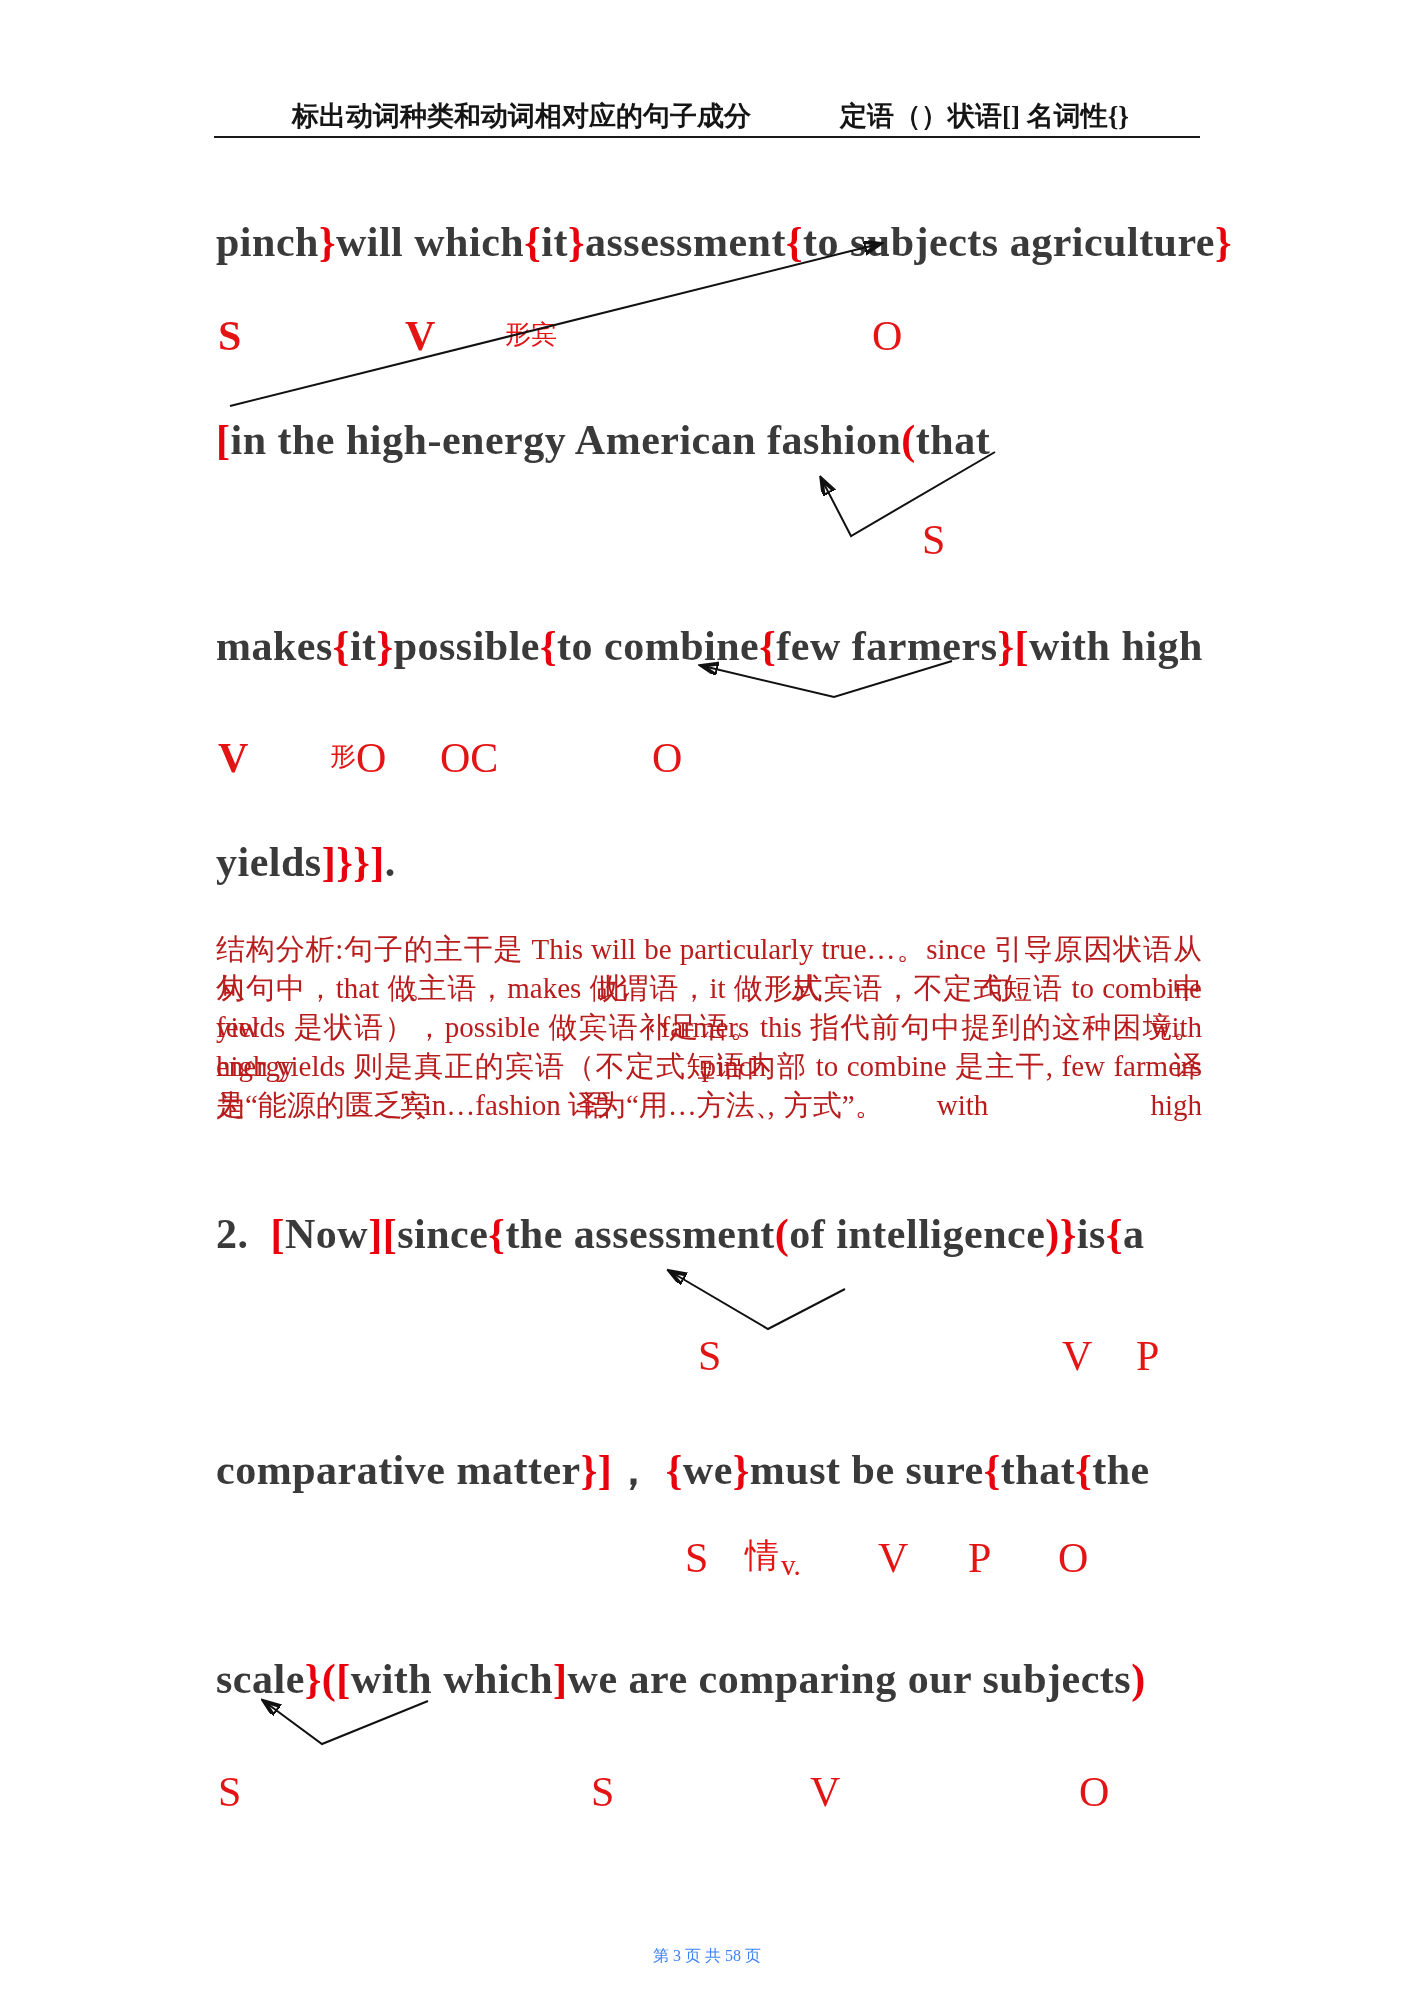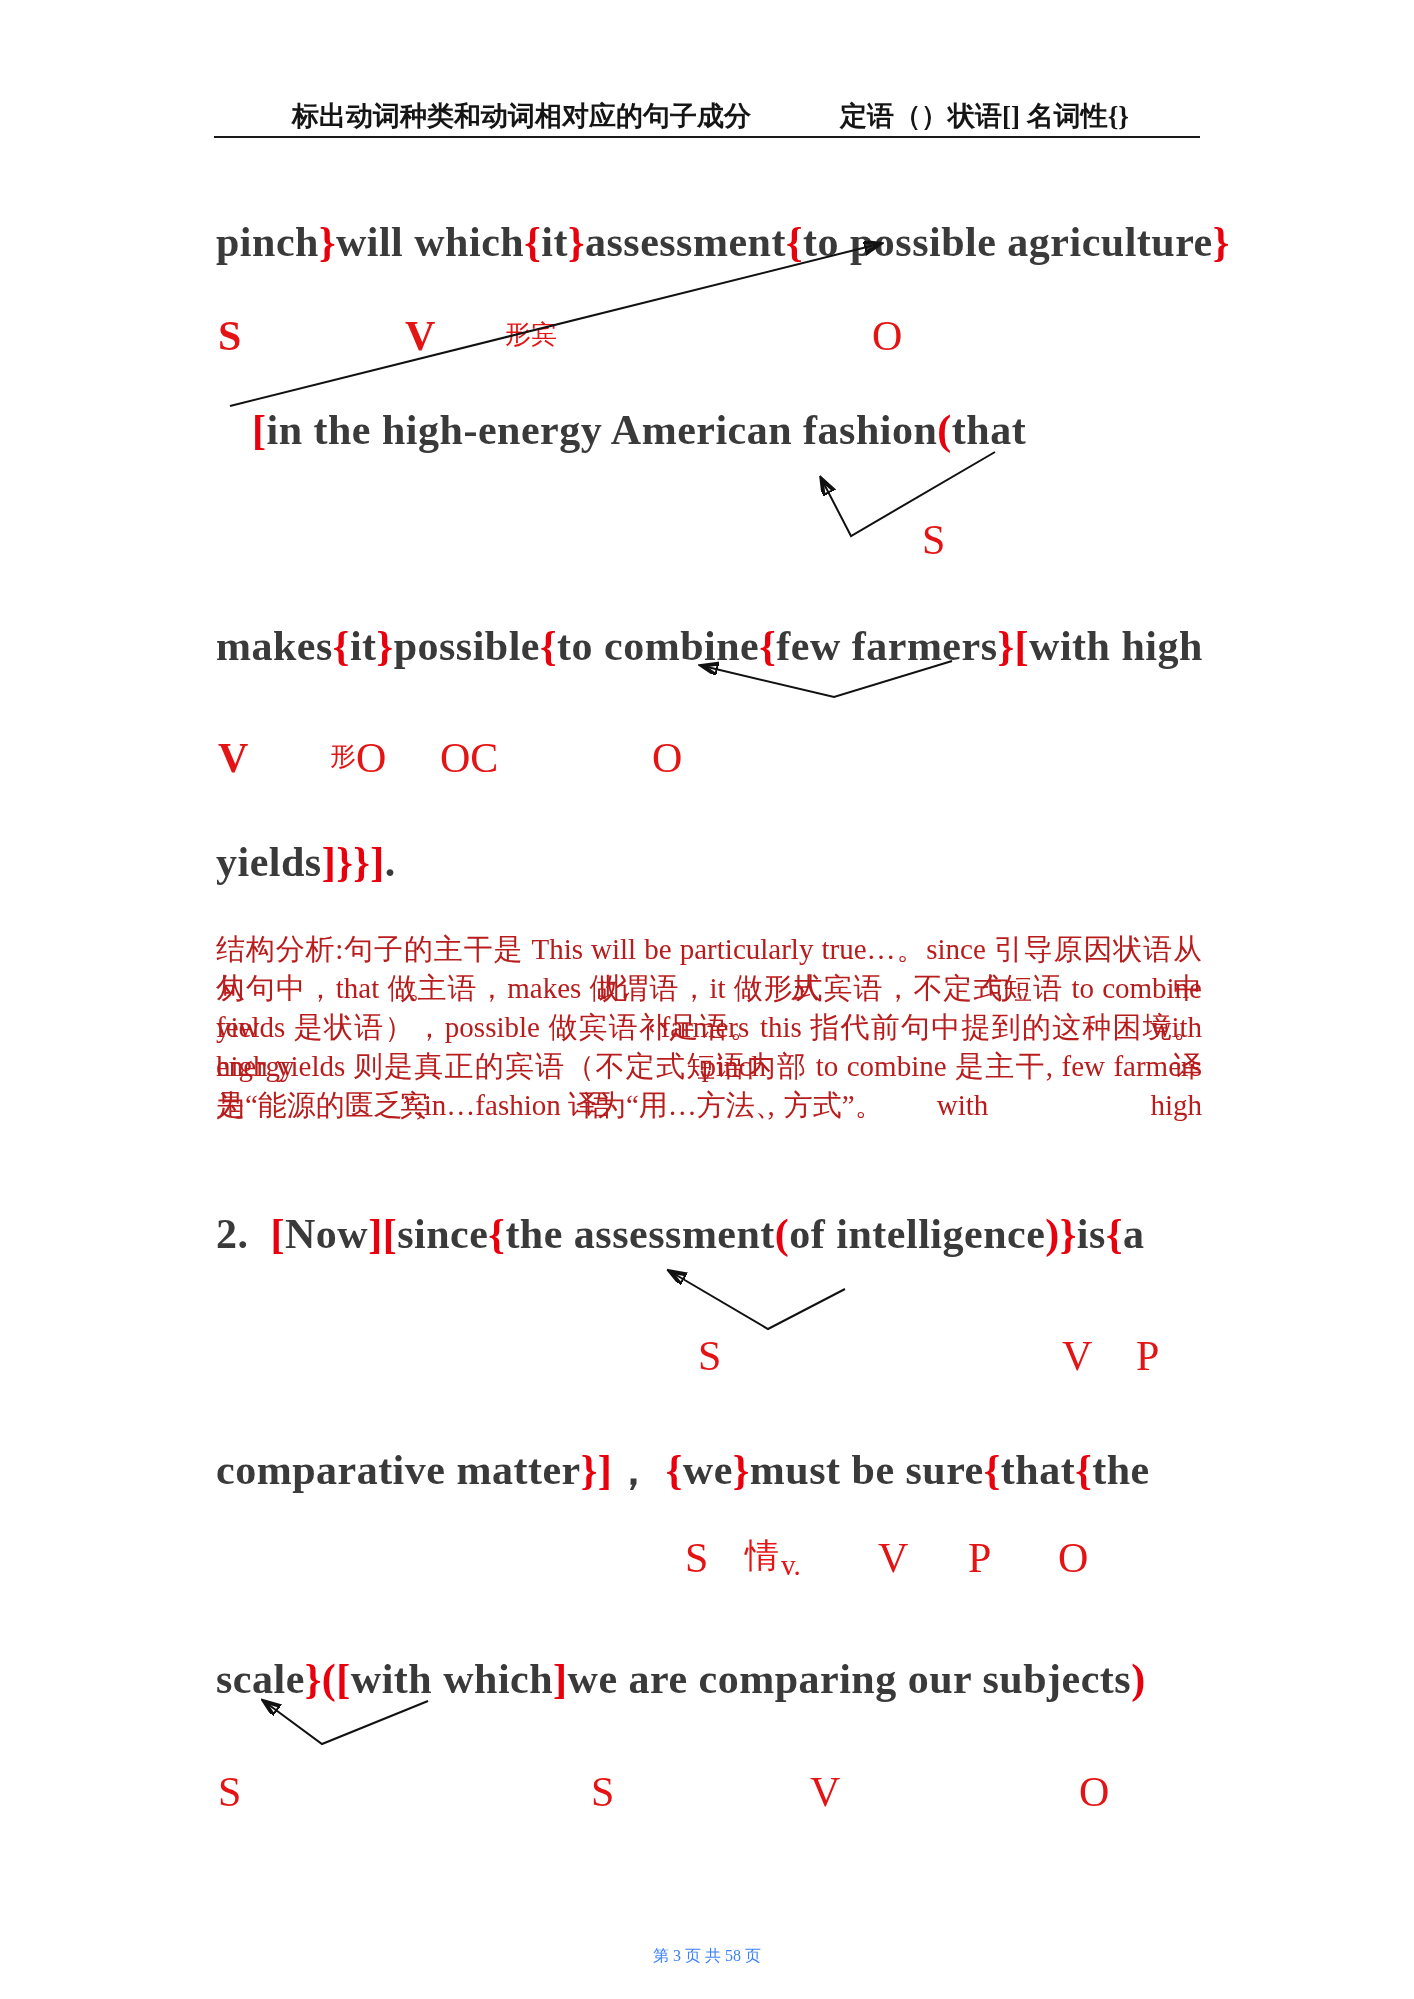--- a/index.html
+++ b/index.html
@@ -38,28 +38,28 @@
 </head>
 <body>
 
 <div class="page">
 
   <div class="hdr-left">标出动词种类和动词相对应的句子成分</div>
   <div class="hdr-right">定语（）状语[] 名词性{}</div>
   <div class="hdr-rule"></div>
 
   <div id="content">
-      <div class="row sentence" style="top: 218px; left: 216px;"><span class="seg-d">pinch</span><span class="seg-r">}</span><span class="seg-d">will which</span><span class="seg-r">{</span><span class="seg-d">it</span><span class="seg-r">}</span><span class="seg-d">assessment</span><span class="seg-r">{</span><span class="seg-d">to possible agriculture</span><span class="seg-r">}</span></div>
+      <div class="row sentence" style="top: 218px; left: 216px;"><span class="seg-d">pinch</span><span class="seg-r">}</span><span class="seg-d">will which</span><span class="seg-r">{</span><span class="seg-d">it</span><span class="seg-r">}</span><span class="seg-d">assessment</span><span class="seg-r">{</span><span class="seg-d">to subjects agriculture</span><span class="seg-r">}</span></div>
       <div class="row labels" style="top: 306px;">
         <span class="lbl-b" style="left: 218px;">S</span>
         <span class="lbl-b" style="left: 405px;">V</span>
         <span class="lbl-cjk" style="left: 505px;">形宾</span>
         <span style="left: 872px;">O</span>
       </div>
-      <div class="row sentence" style="top: 406px; left: 216px; margin-left: 36px;"><span class="seg-r">[</span><span class="seg-d">in the high-energy American fashion</span><span class="seg-r">(</span><span class="seg-d">that</span></div>
+      <div class="row sentence" style="top: 416px; left: 216px;"><span class="seg-r">[</span><span class="seg-d">in the high-energy American fashion</span><span class="seg-r">(</span><span class="seg-d">that</span></div>
       <div class="row labels" style="top: 510px;">
         <span style="left: 922px;">S</span>
       </div>
       <div class="row sentence" style="top: 622px; left: 216px;"><span class="seg-d">makes</span><span class="seg-r">{</span><span class="seg-d">it</span><span class="seg-r">}</span><span class="seg-d">possible</span><span class="seg-r">{</span><span class="seg-d">to combine</span><span class="seg-r">{</span><span class="seg-d">few farmers</span><span class="seg-r">}</span><span class="seg-r">[</span><span class="seg-d">with high</span></div>
       <div class="row labels" style="top: 728px;">
         <span class="lbl-b" style="left: 218px;">V</span>
         <span class="lbl-cjk" style="left: 330px;">形</span>
         <span style="left: 356px;">O</span>
         <span style="left: 440px;">OC</span>
         <span style="left: 652px;">O</span>

